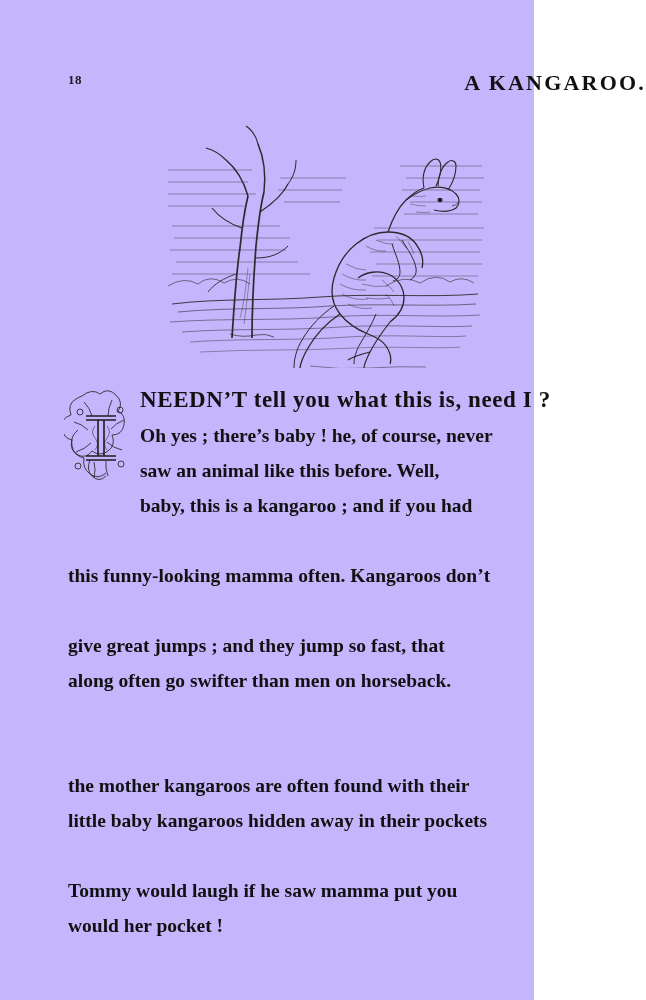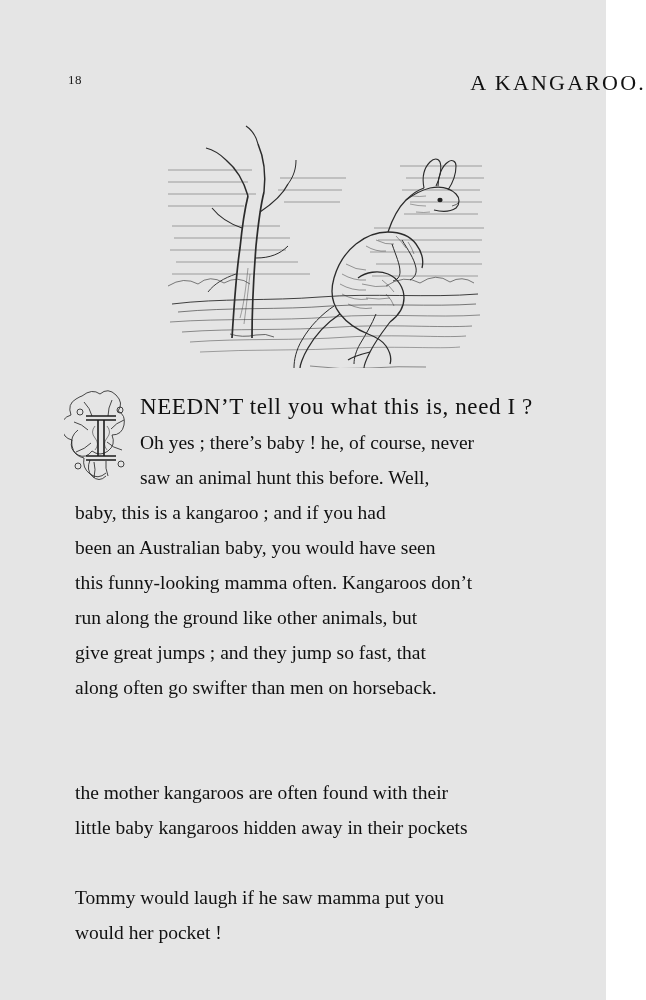--- a/index.html
+++ b/index.html
@@ -9,23 +9,24 @@
   }
   body {
     width: 646px;
     height: 1000px;
     overflow: hidden;
     font-family: "Liberation Serif", serif;
     color: #1a1a1a;
   }
   .page {
     position: relative;
-    width: 606px;
+    width: 534px;
     height: 1000px;
-    background: #e5e5e5;
+    background: #c4b5fd;
+    font-weight: bold;
   }
   
   .header {
     position: absolute;
     top: 72px;
     left: 0;
     width: 646px;
     height: 20px;
   }
   .folio {
@@ -60,21 +61,21 @@
   .bodytext {
     position: absolute;
     top: 382px;
     left: 68px;
     width: 512px;
     font-size: 19.5px;
     line-height: 35px;
     color: #111;
   }
   .bodytext p {
-    margin: 7px;
+    margin: 0;
     text-align: justify;
     text-justify: inter-word;
     hyphens: none;
   }
   .dropcap-wrap {
     float: left;
     width: 72px;
     height: 104px;
     margin: 4px 4px 0 -4px;
     shape-outside: inset(0);
@@ -199,25 +200,25 @@
           <circle cx="16" cy="26" r="3"></circle>
           <circle cx="56" cy="24" r="3"></circle>
           <circle cx="14" cy="80" r="3"></circle>
           <circle cx="57" cy="78" r="3"></circle>
         </g>
       </svg>
     </div>
     <p>
       <span class="smallcapsword">NEEDN’T  tell  you  what  this  is,  need  I ?</span><br>
       <span>Oh yes ;  there’s baby !  he, of course, never</span><br>
-      <span>saw  an  animal  hunt  this  before.   Well,</span><br>
+      <span>saw  an  animal  like  this  before.   Well,</span><br>
       <span>baby,  this  is  a  kangaroo ;  and  if  you  had</span><br>
-      <span>been  an  Australian  baby,  you  would  have  seen</span><br>
+      <br>
       <span>this funny-looking mamma often.   Kangaroos don’t</span><br>
-      <span>run  along  the  ground  like  other  animals,  but</span><br>
+      <br>
       <span>give  great  jumps ;  and  they  jump  so  fast,  that</span><br>
       <span>along  often  go  swifter  than  men  on  horseback.</span><br>
       <br>
       <br>
       <span>the  mother  kangaroos  are  often  found  with  their</span><br>
       <span>little baby kangaroos hidden away in their pockets</span><br>
       <br>
       <span>Tommy  would  laugh  if  he  saw  mamma  put  you</span><br>
       <span>would her pocket !</span>
     </p>

